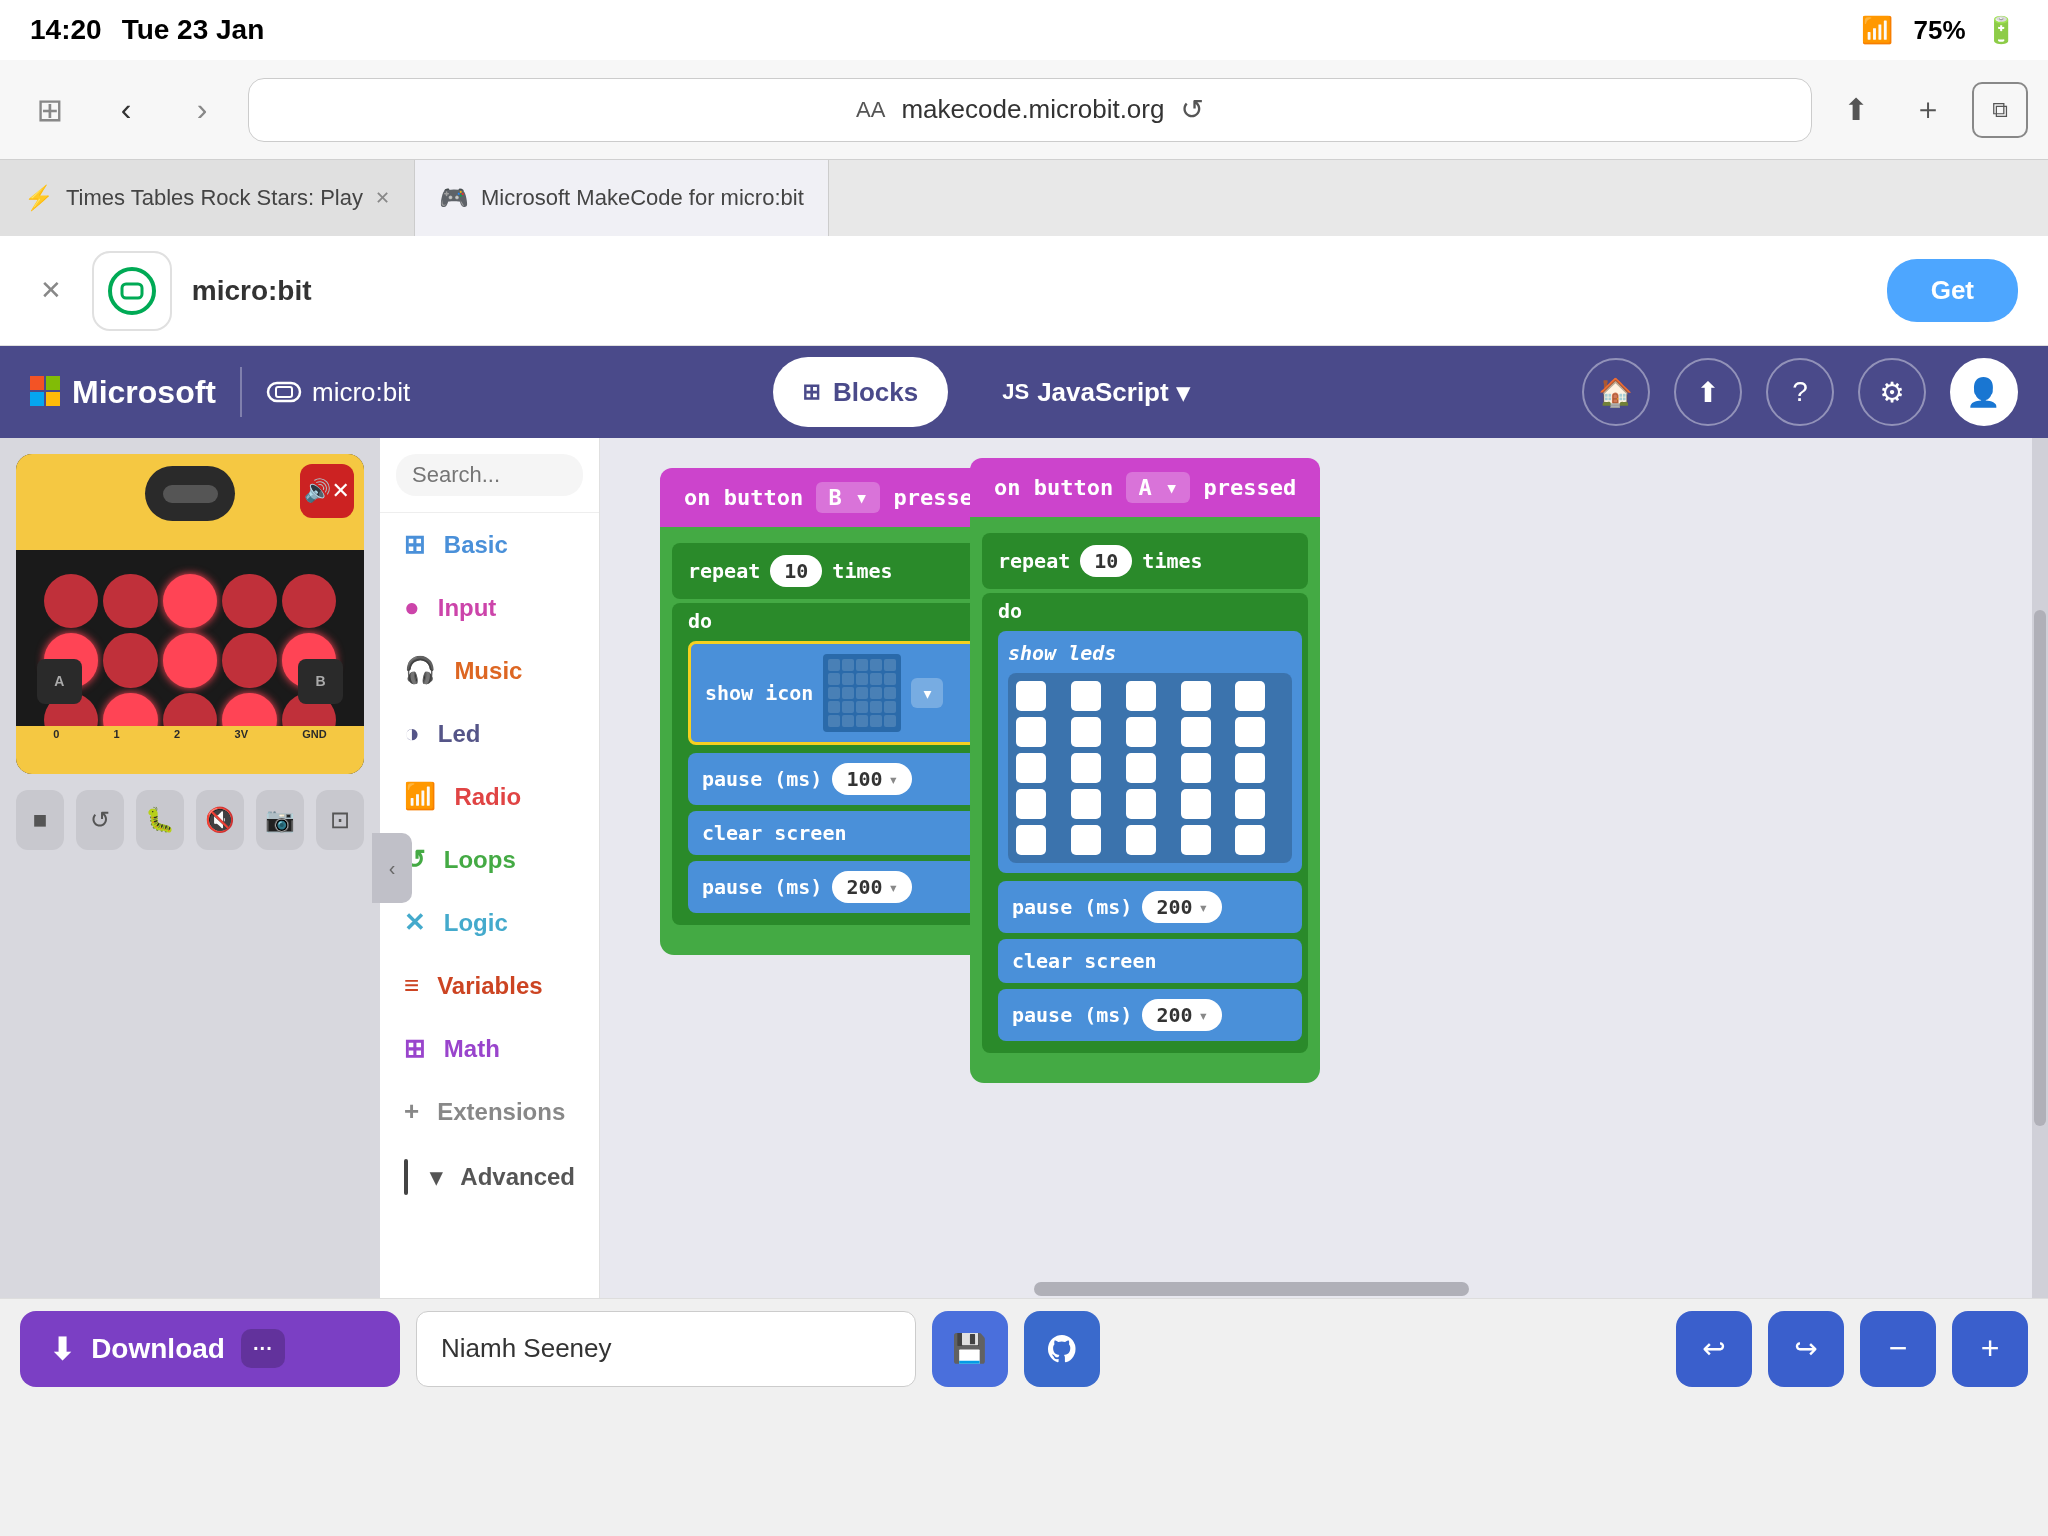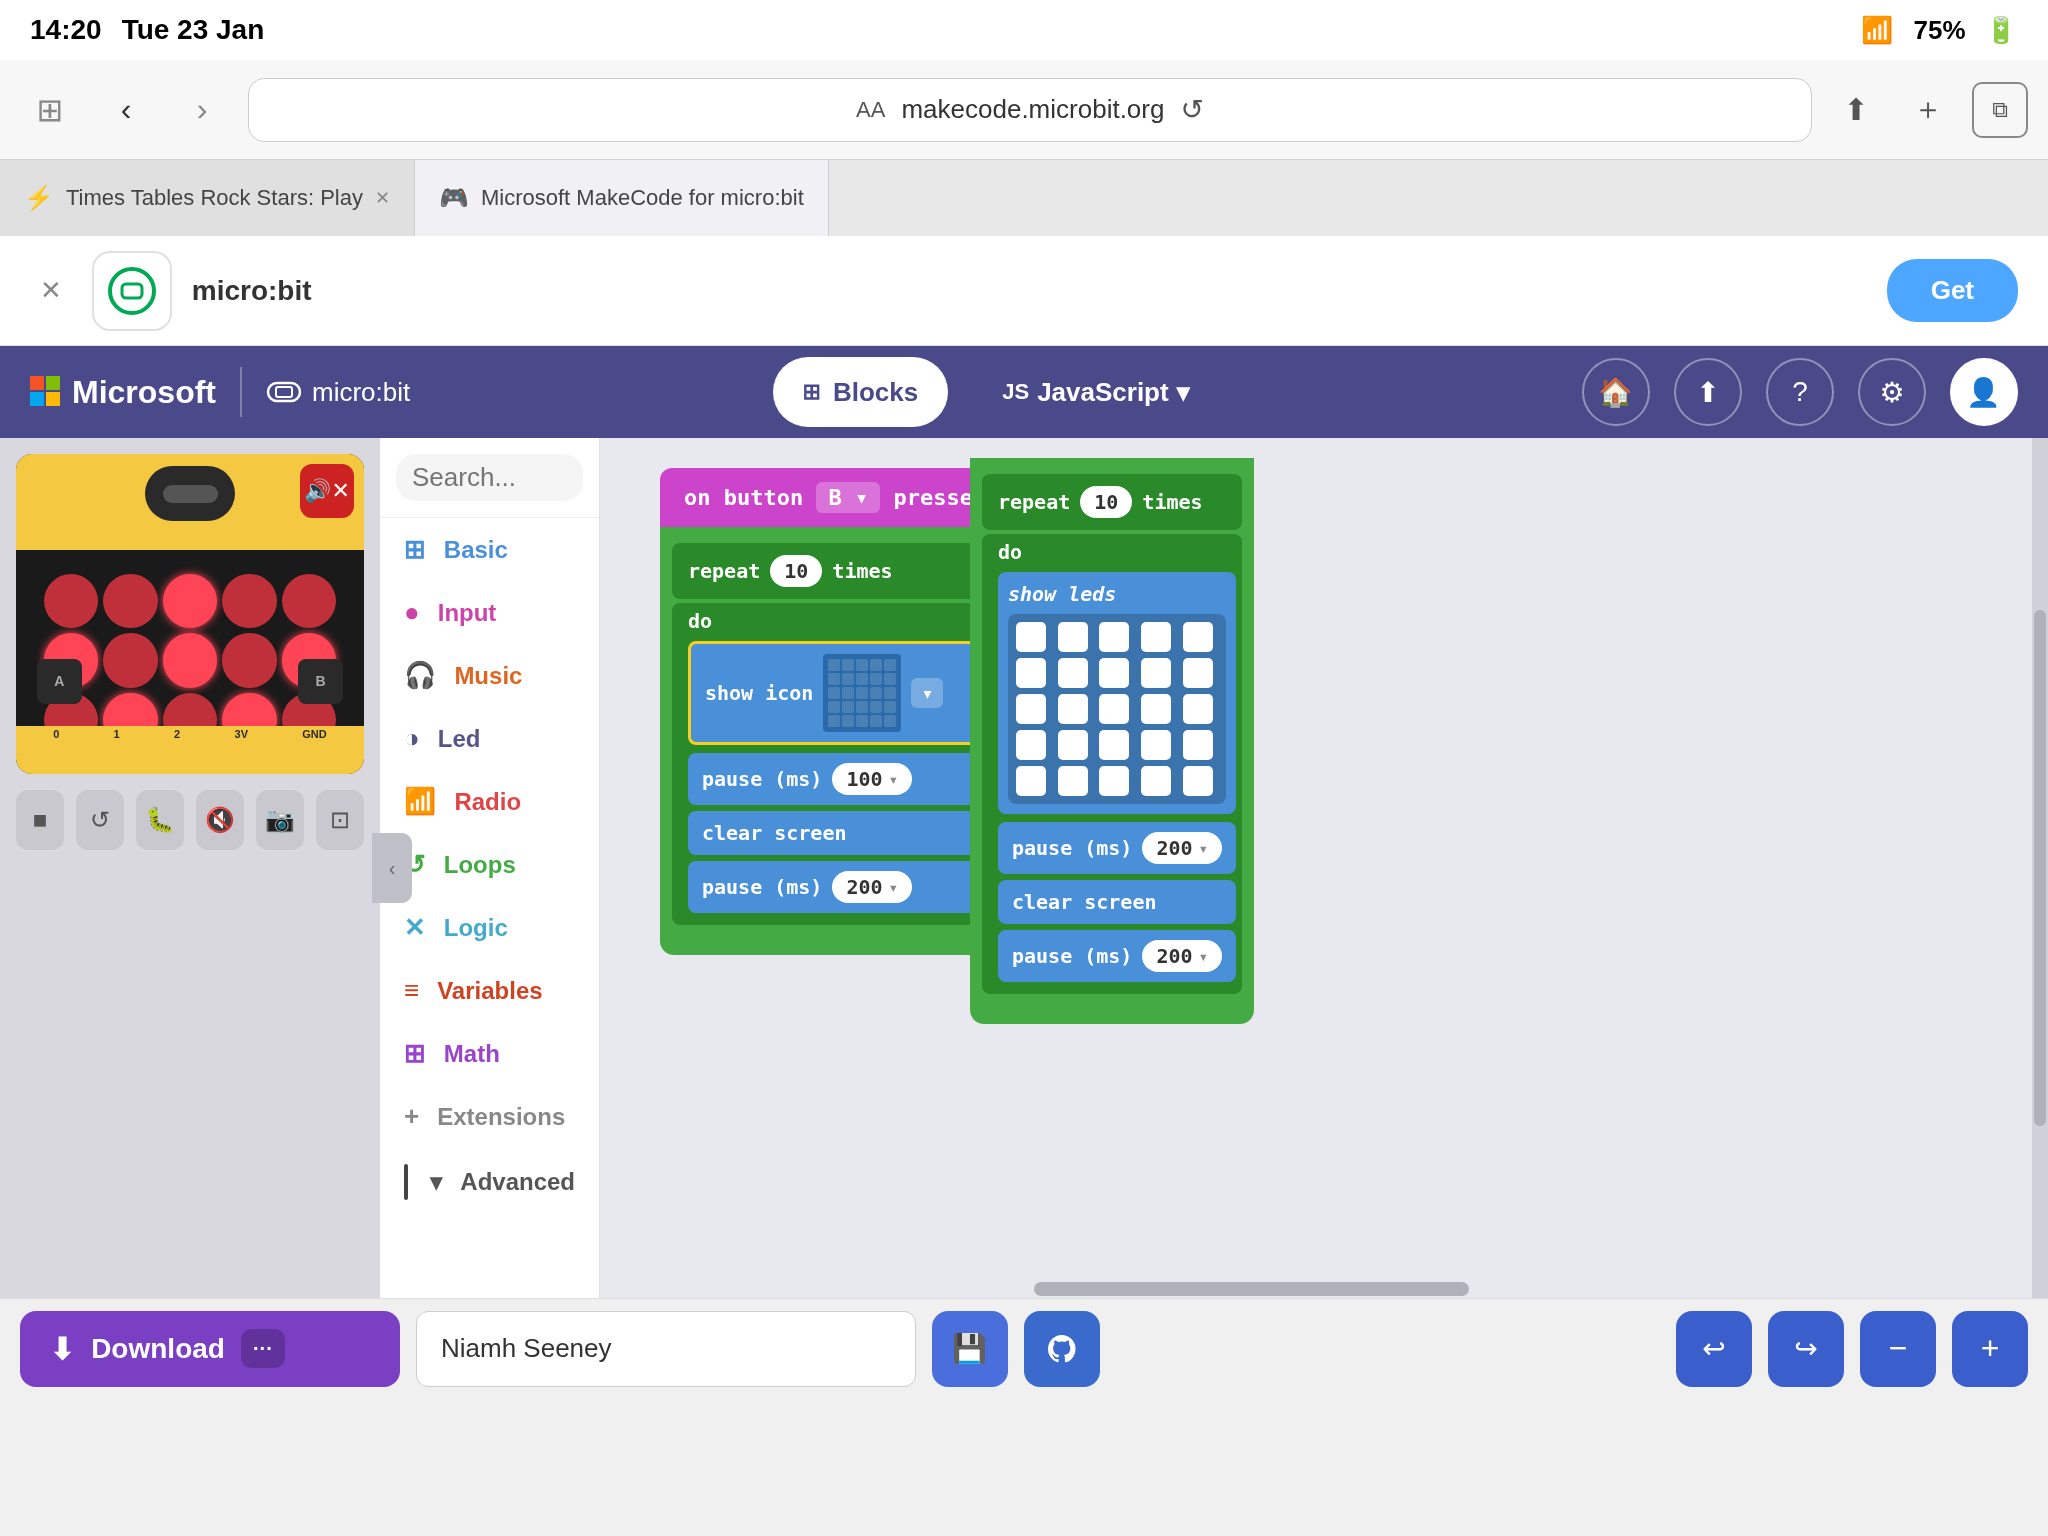--- a/index.html
+++ b/index.html
@@ -258,21 +258,21 @@
     }
     .search-input-wrap {
       display: flex; align-items: center;
       background: #f5f5f5;
       border-radius: 20px;
       padding: 8px 16px;
       gap: 10px;
     }
     .search-input {
       border: none; background: none;
-      font-size: 26px; color: #1d4ed8;
+      font-size: 22px; color: #1d4ed8;
       flex: 1; outline: none;
     }
     .toolbox-item {
       display: flex; align-items: center;
       padding: 16px 24px;
       gap: 18px;
       font-size: 24px;
       font-weight: 600;
       cursor: pointer;
     }
@@ -671,20 +671,25 @@
           <div style="background:#4a90d9;border-radius:8px;padding:10px 14px;margin:6px 0;font-size:20px;font-weight:700;color:white;font-family:monospace;display:flex;align-items:center;gap:10px;">
             <span>pause (ms)</span>
             <span style="background:white;color:#333;border-radius:20px;padding:4px 14px;font-size:20px;display:flex;align-items:center;gap:6px;">200 <span style="color:#888;font-size:16px;">▾</span></span>
           </div>
         </div>
         <div style="height:14px;"></div>
       </div>
     </div>
 
     <div class="code-block-container" style="left:370px;top:20px;">
+      <div style="background:#cc44cc;border-radius:12px 12px 0 0;padding:14px 24px;font-size:22px;font-weight:700;color:white;font-family:monospace;">
+        <span>on button </span>
+        <span style="background:rgba(255,255,255,0.25);border-radius:6px;padding:3px 12px;display:inline-flex;align-items:center;gap:4px;">A ▾</span>
+        <span> pressed</span>
+      </div>
       <div style="background:#44aa44;padding:12px;border-radius:0 0 14px 14px;min-width:220px;">
 
         <div style="background:#2a8a2a;border-radius:8px;padding:12px 16px;margin:4px 0;font-size:20px;font-weight:700;color:white;font-family:monospace;display:flex;align-items:center;gap:10px;">
           <span>repeat</span>
           <span style="background:white;color:#333;border-radius:20px;padding:4px 14px;font-size:20px;">10</span>
           <span>times</span>
         </div>
         <div style="background:#2a8a2a;border-radius:8px;padding:6px 6px 6px 16px;margin:4px 0;font-size:20px;font-weight:700;color:white;font-family:monospace;">
           <span>do</span>
           

